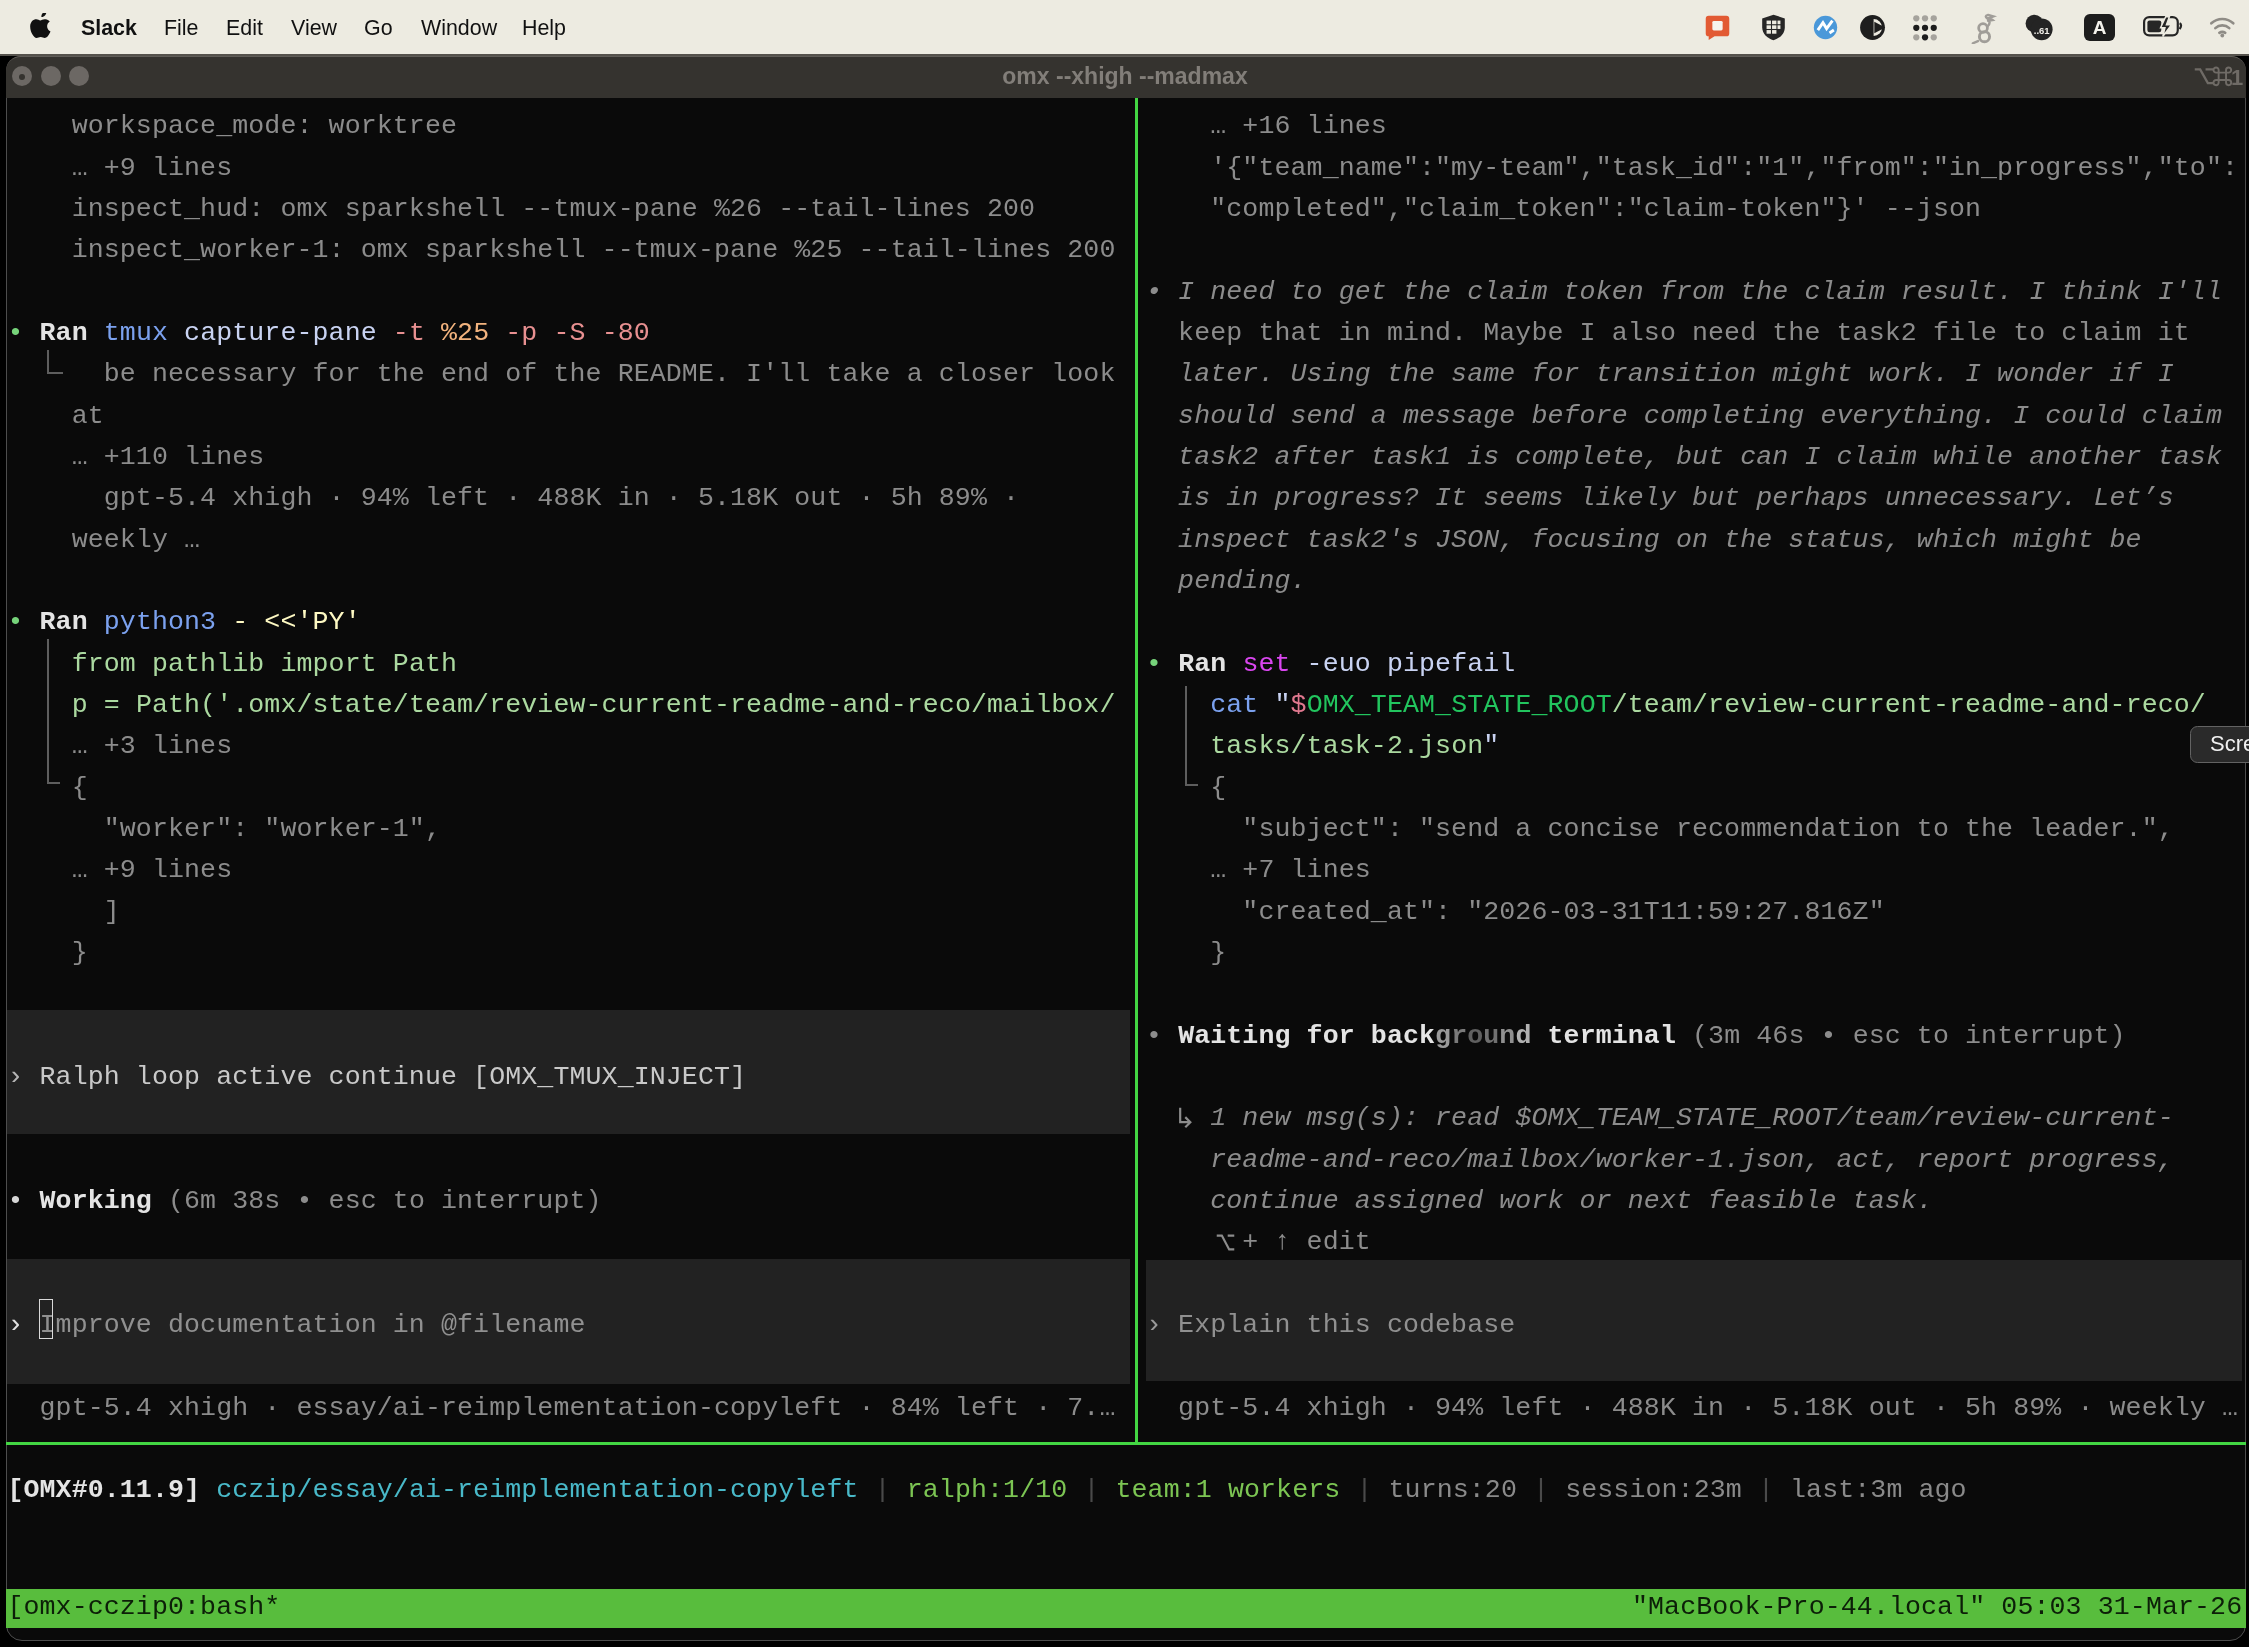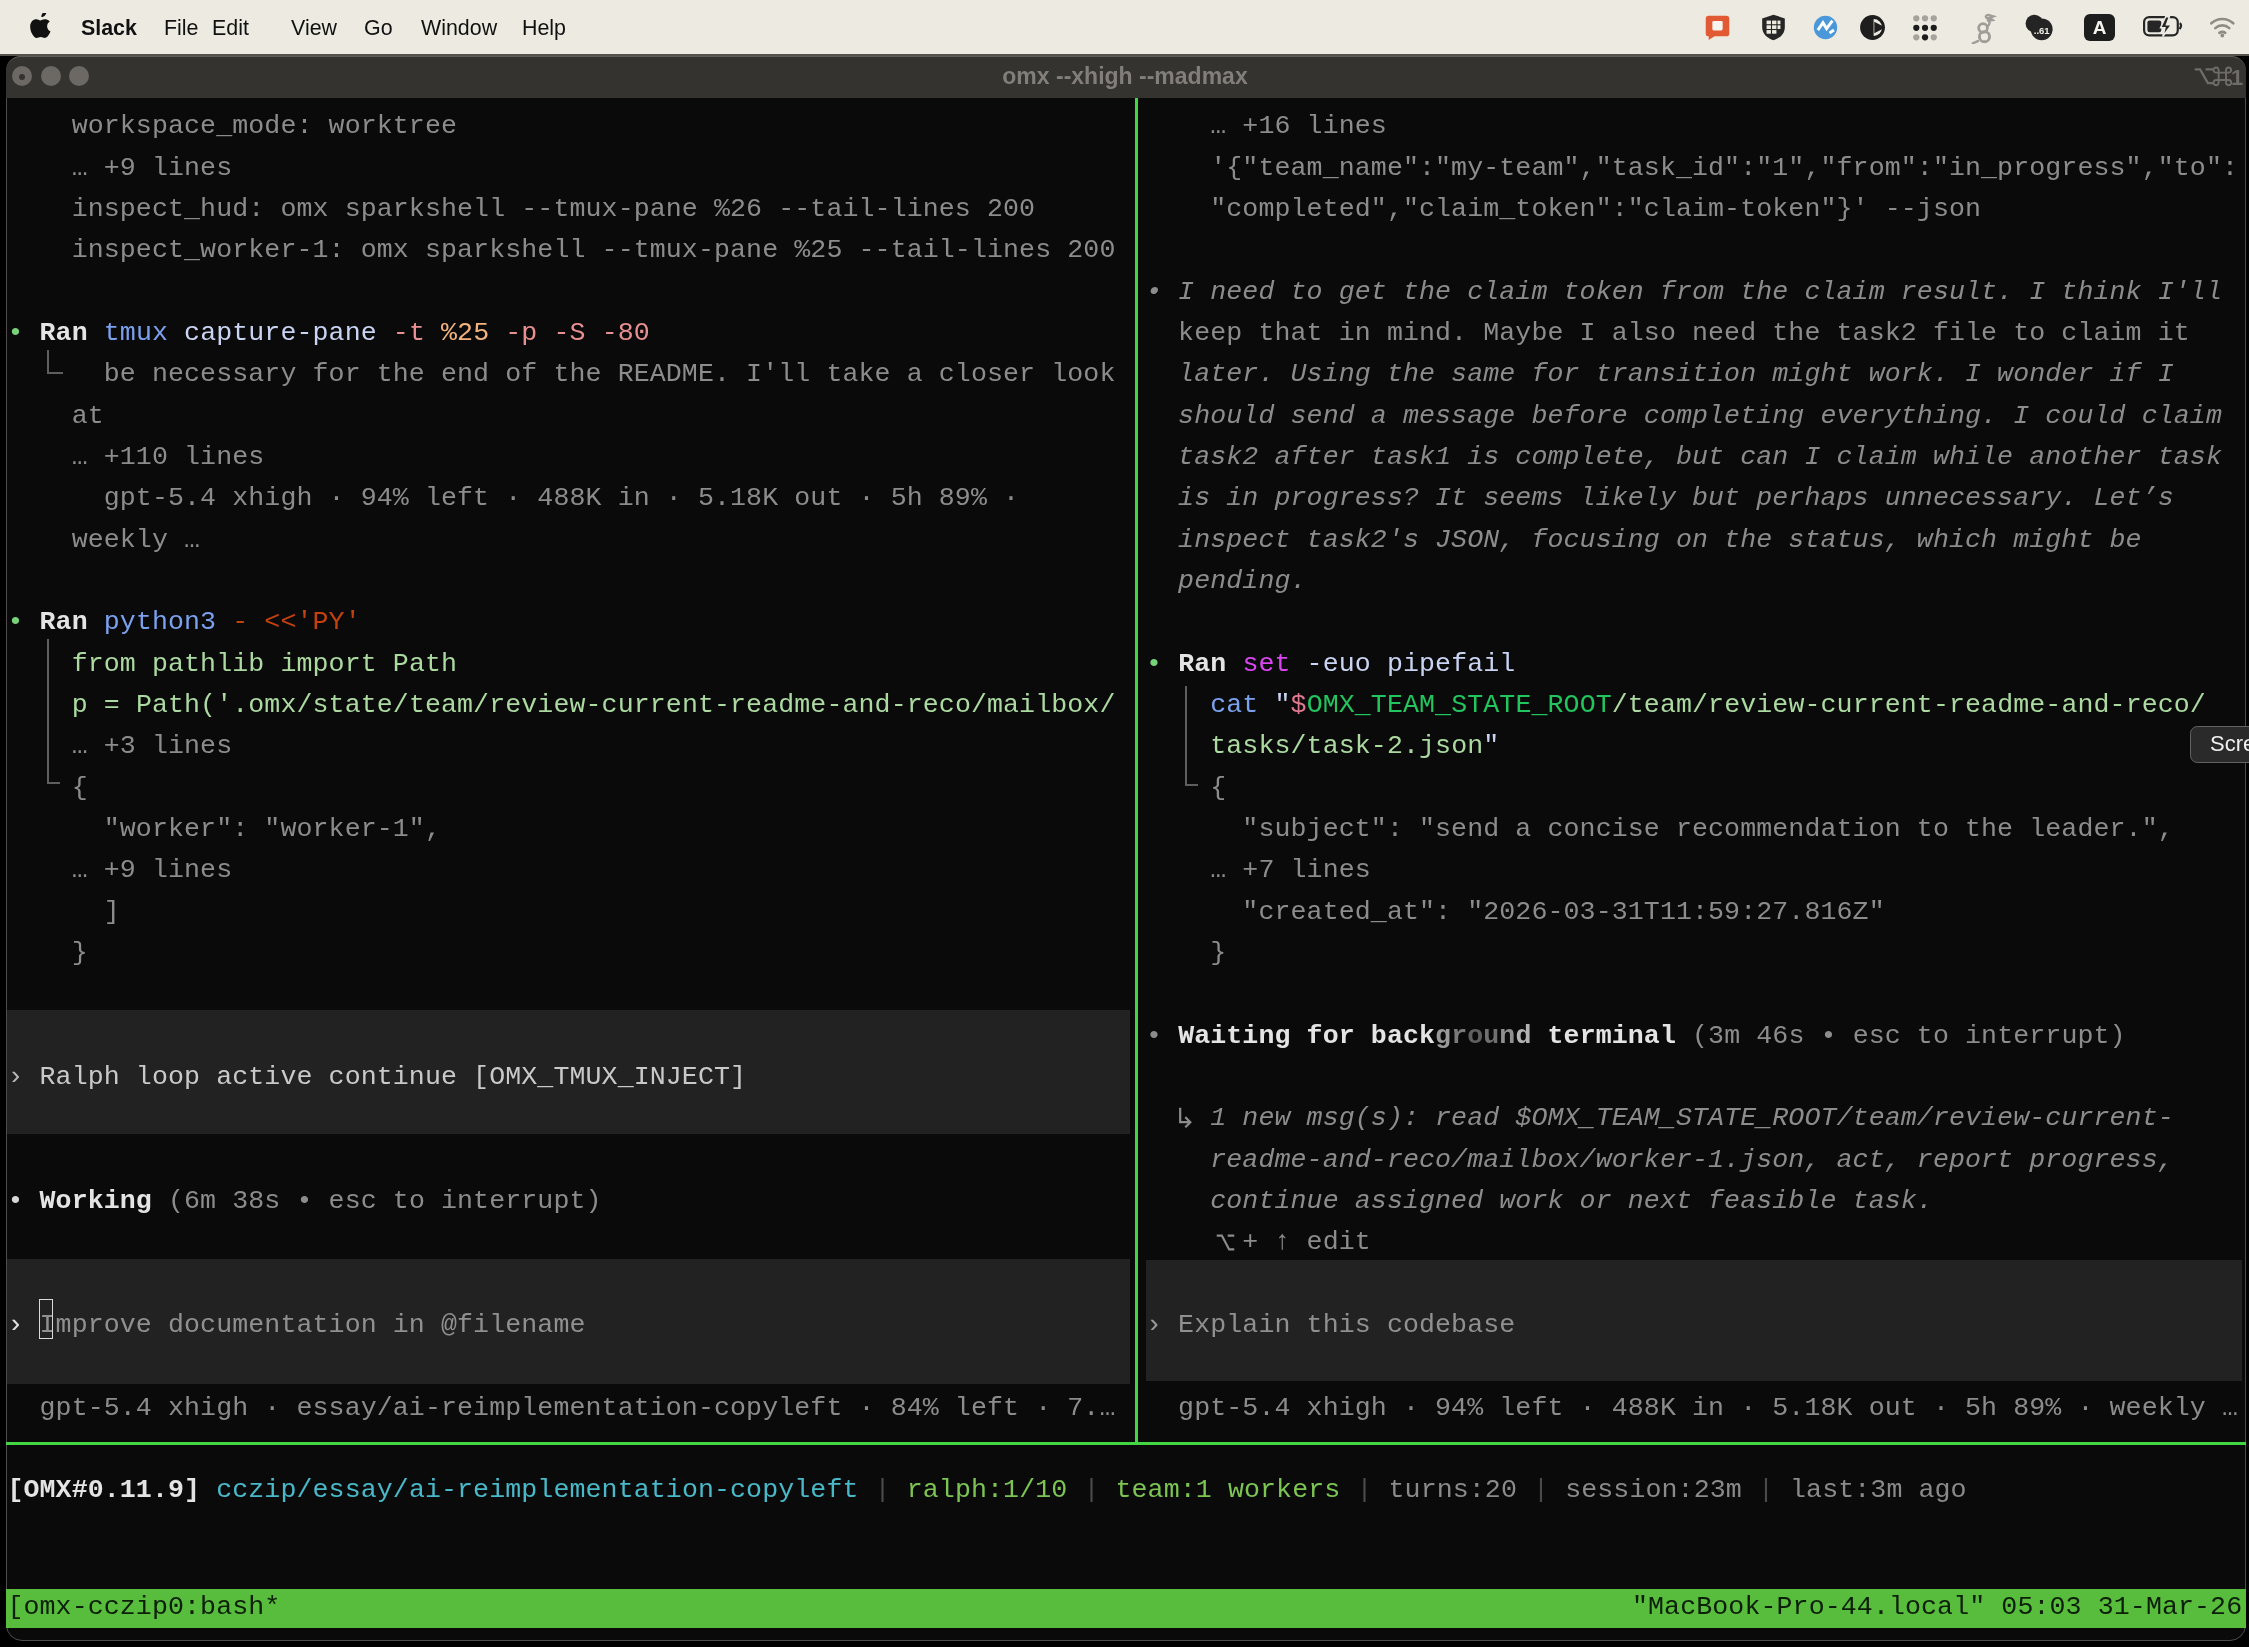--- a/index.html
+++ b/index.html
@@ -30,21 +30,21 @@
 <div class="r" style="left:7.4px;top:106px;">    workspace_mode: worktree</div>
 <div class="r" style="left:7.4px;top:148px;">    … +9 lines</div>
 <div class="r" style="left:7.4px;top:189px;">    inspect_hud: omx sparkshell --tmux-pane %26 --tail-lines 200</div>
 <div class="r" style="left:7.4px;top:230px;">    inspect_worker-1: omx sparkshell --tmux-pane %25 --tail-lines 200</div>
 <div class="r" style="left:7.4px;top:313px;"><span style="color:#76d37a;">•</span><span style="color:#8c8c8c;"> </span><span style="color:#e4e4e4;font-weight:bold">Ran</span><span style="color:#8c8c8c;"> </span><span style="color:#7ba1ee;">tmux</span><span style="color:#c9d3f2;"> capture-pane</span><span style="color:#e89091;"> -t</span><span style="color:#f2b37e;"> %25</span><span style="color:#e89091;"> -p</span><span style="color:#e89091;"> -S</span><span style="color:#e89091;"> -80</span></div>
 <div class="r" style="left:7.4px;top:354px;">      be necessary for the end of the README. I'll take a closer look</div>
 <div class="r" style="left:7.4px;top:396px;">    at</div>
 <div class="r" style="left:7.4px;top:437px;">    … +110 lines</div>
 <div class="r" style="left:7.4px;top:478px;">      gpt-5.4 xhigh · 94% left · 488K in · 5.18K out · 5h 89% ·</div>
 <div class="r" style="left:7.4px;top:520px;">    weekly …</div>
-<div class="r" style="left:7.4px;top:602px;"><span style="color:#76d37a;">•</span><span style="color:#8c8c8c;"> </span><span style="color:#e4e4e4;font-weight:bold">Ran</span><span style="color:#8c8c8c;"> </span><span style="color:#7ba1ee;">python3</span><span style="color:#c2410c;"> - &lt;&lt;'PY'</span></div>
+<div class="r" style="left:7.4px;top:602px;"><span style="color:#76d37a;">•</span><span style="color:#8c8c8c;"> </span><span style="color:#e4e4e4;font-weight:bold">Ran</span><span style="color:#8c8c8c;"> </span><span style="color:#7ba1ee;">python3</span><span style="color:#fef9c3;"> - &lt;&lt;'PY'</span></div>
 <div class="r" style="left:7.4px;top:644px;"><span style="color:#8c8c8c;">    </span><span style="color:#abd9a0;">from pathlib import Path</span></div>
 <div class="r" style="left:7.4px;top:685px;"><span style="color:#8c8c8c;">    </span><span style="color:#abd9a0;">p = Path('.omx/state/team/review-current-readme-and-reco/mailbox/</span></div>
 <div class="r" style="left:7.4px;top:726px;">    … +3 lines</div>
 <div class="r" style="left:7.4px;top:768px;">    {</div>
 <div class="r" style="left:7.4px;top:809px;">      "worker": "worker-1",</div>
 <div class="r" style="left:7.4px;top:850px;">    … +9 lines</div>
 <div class="r" style="left:7.4px;top:892px;">      ]</div>
 <div class="r" style="left:7.4px;top:933px;">    }</div>
 <div style="position:absolute;left:7.4px;top:1010px;width:1123px;height:124px;background:#222222"></div>
 <div class="r" style="left:7.4px;top:1057px;"><span style="color:#b5b5b5;">›</span><span style="color:#c9c9c9;"> Ralph loop active continue [OMX_TMUX_INJECT]</span></div>
@@ -96,21 +96,21 @@
 <div class="r" style="left:1632px;top:1587px;color:#0c1f08">"MacBook-Pro-44.local" 05:03 31-Mar-26</div>
 
 <div style="position:absolute;left:0;top:0;width:2250px;height:54px;background:#edebe1"></div>
 <div style="position:absolute;left:0;top:54px;width:2250px;height:2.2px;background:#55524c"></div>
 <div style="position:absolute;left:0;top:0;width:2250px;height:54px;font-family:'Liberation Sans';font-size:21.4px;color:#111">
 <svg style="position:absolute;left:30px;top:13.3px" width="20.7" height="25" viewBox="0 0 814 1000">
       <path fill="#111" d="M788 340c-6 4-109 62-109 190 0 148 130 200 134 201-1 3-21 72-69 142-43 62-88 124-156 124s-86-40-165-40c-77 0-104 41-167 41s-107-57-157-127C41 788 0 663 0 544c0-191 124-292 246-292 65 0 119 43 160 43 39 0 100-45 174-45 28 0 129 2 208 90zM599 85c31-37 53-89 53-141 0-7-1-15-2-21-50 2-110 34-146 76-29 33-56 85-56 138 0 8 1 16 2 19 3 1 8 2 13 2 45 0 102-30 136-73z"></path>
     </svg>
 <span style="position:absolute;left:81px;top:16px;font-weight:700">Slack</span>
     <span style="position:absolute;left:164px;top:16px;font-weight:400">File</span>
-    <span style="position:absolute;left:212px;top:16px;font-weight:400">Edit</span>
+    <span style="position:absolute;left:226px;top:16px;font-weight:400">Edit</span>
     <span style="position:absolute;left:291px;top:16px;font-weight:400">View</span>
     <span style="position:absolute;left:364px;top:16px;font-weight:400">Go</span>
     <span style="position:absolute;left:421px;top:16px;font-weight:400">Window</span>
     <span style="position:absolute;left:522px;top:16px;font-weight:400">Help</span>
 <svg style="position:absolute;left:1705px;top:14.8px" width="25" height="25" viewBox="0 0 34 34">
       <path fill="#e25a33" d="M5 1 h24 a4 4 0 0 1 4 4 v20 a4 4 0 0 1 -4 4 h-16 l-8 5 v-5 h0 a4 4 0 0 1 -4 -4 v-20 a4 4 0 0 1 4 -4 z"></path>
       <rect x="10" y="8" width="14" height="13" rx="2" fill="#f6f4ee"></rect>
     </svg>
     <svg style="position:absolute;left:1760px;top:14px" width="27" height="27" viewBox="0 0 37 37">
       <path fill="#262626" d="M18.5 1 L34 6 v12 c0 9-7 15-15.5 18C10 33 3 27 3 18 V6 Z"></path>

